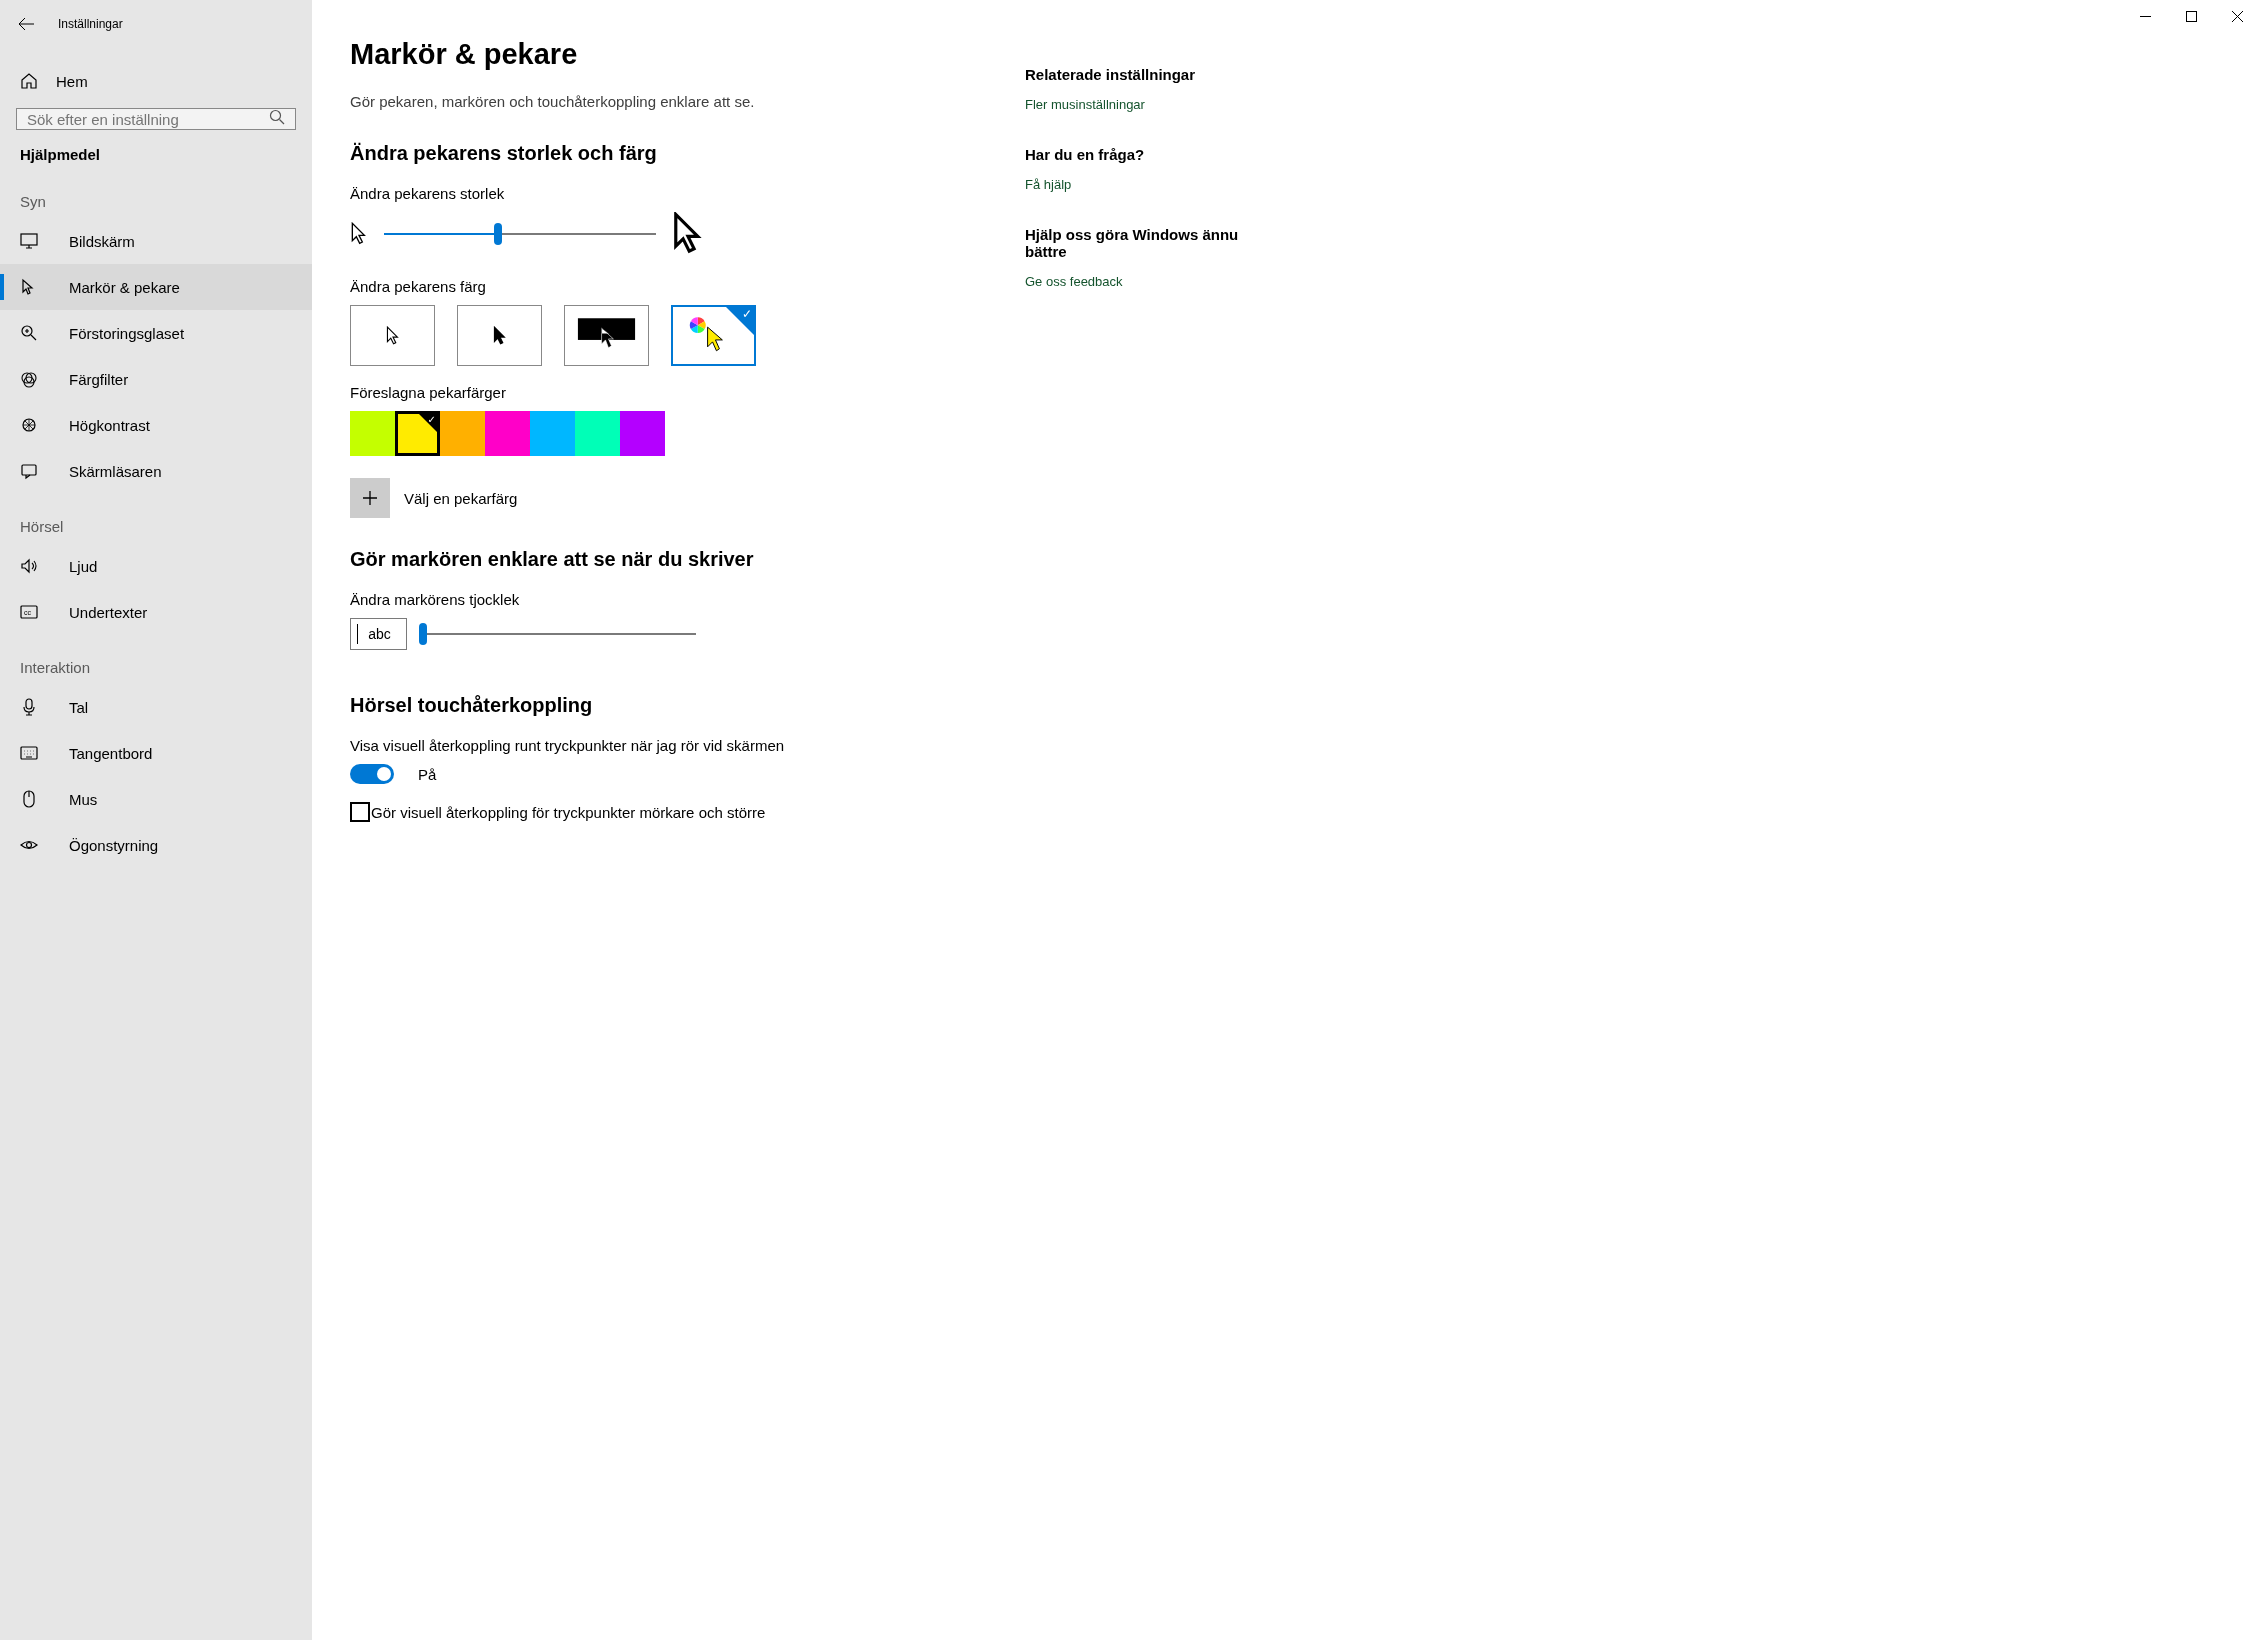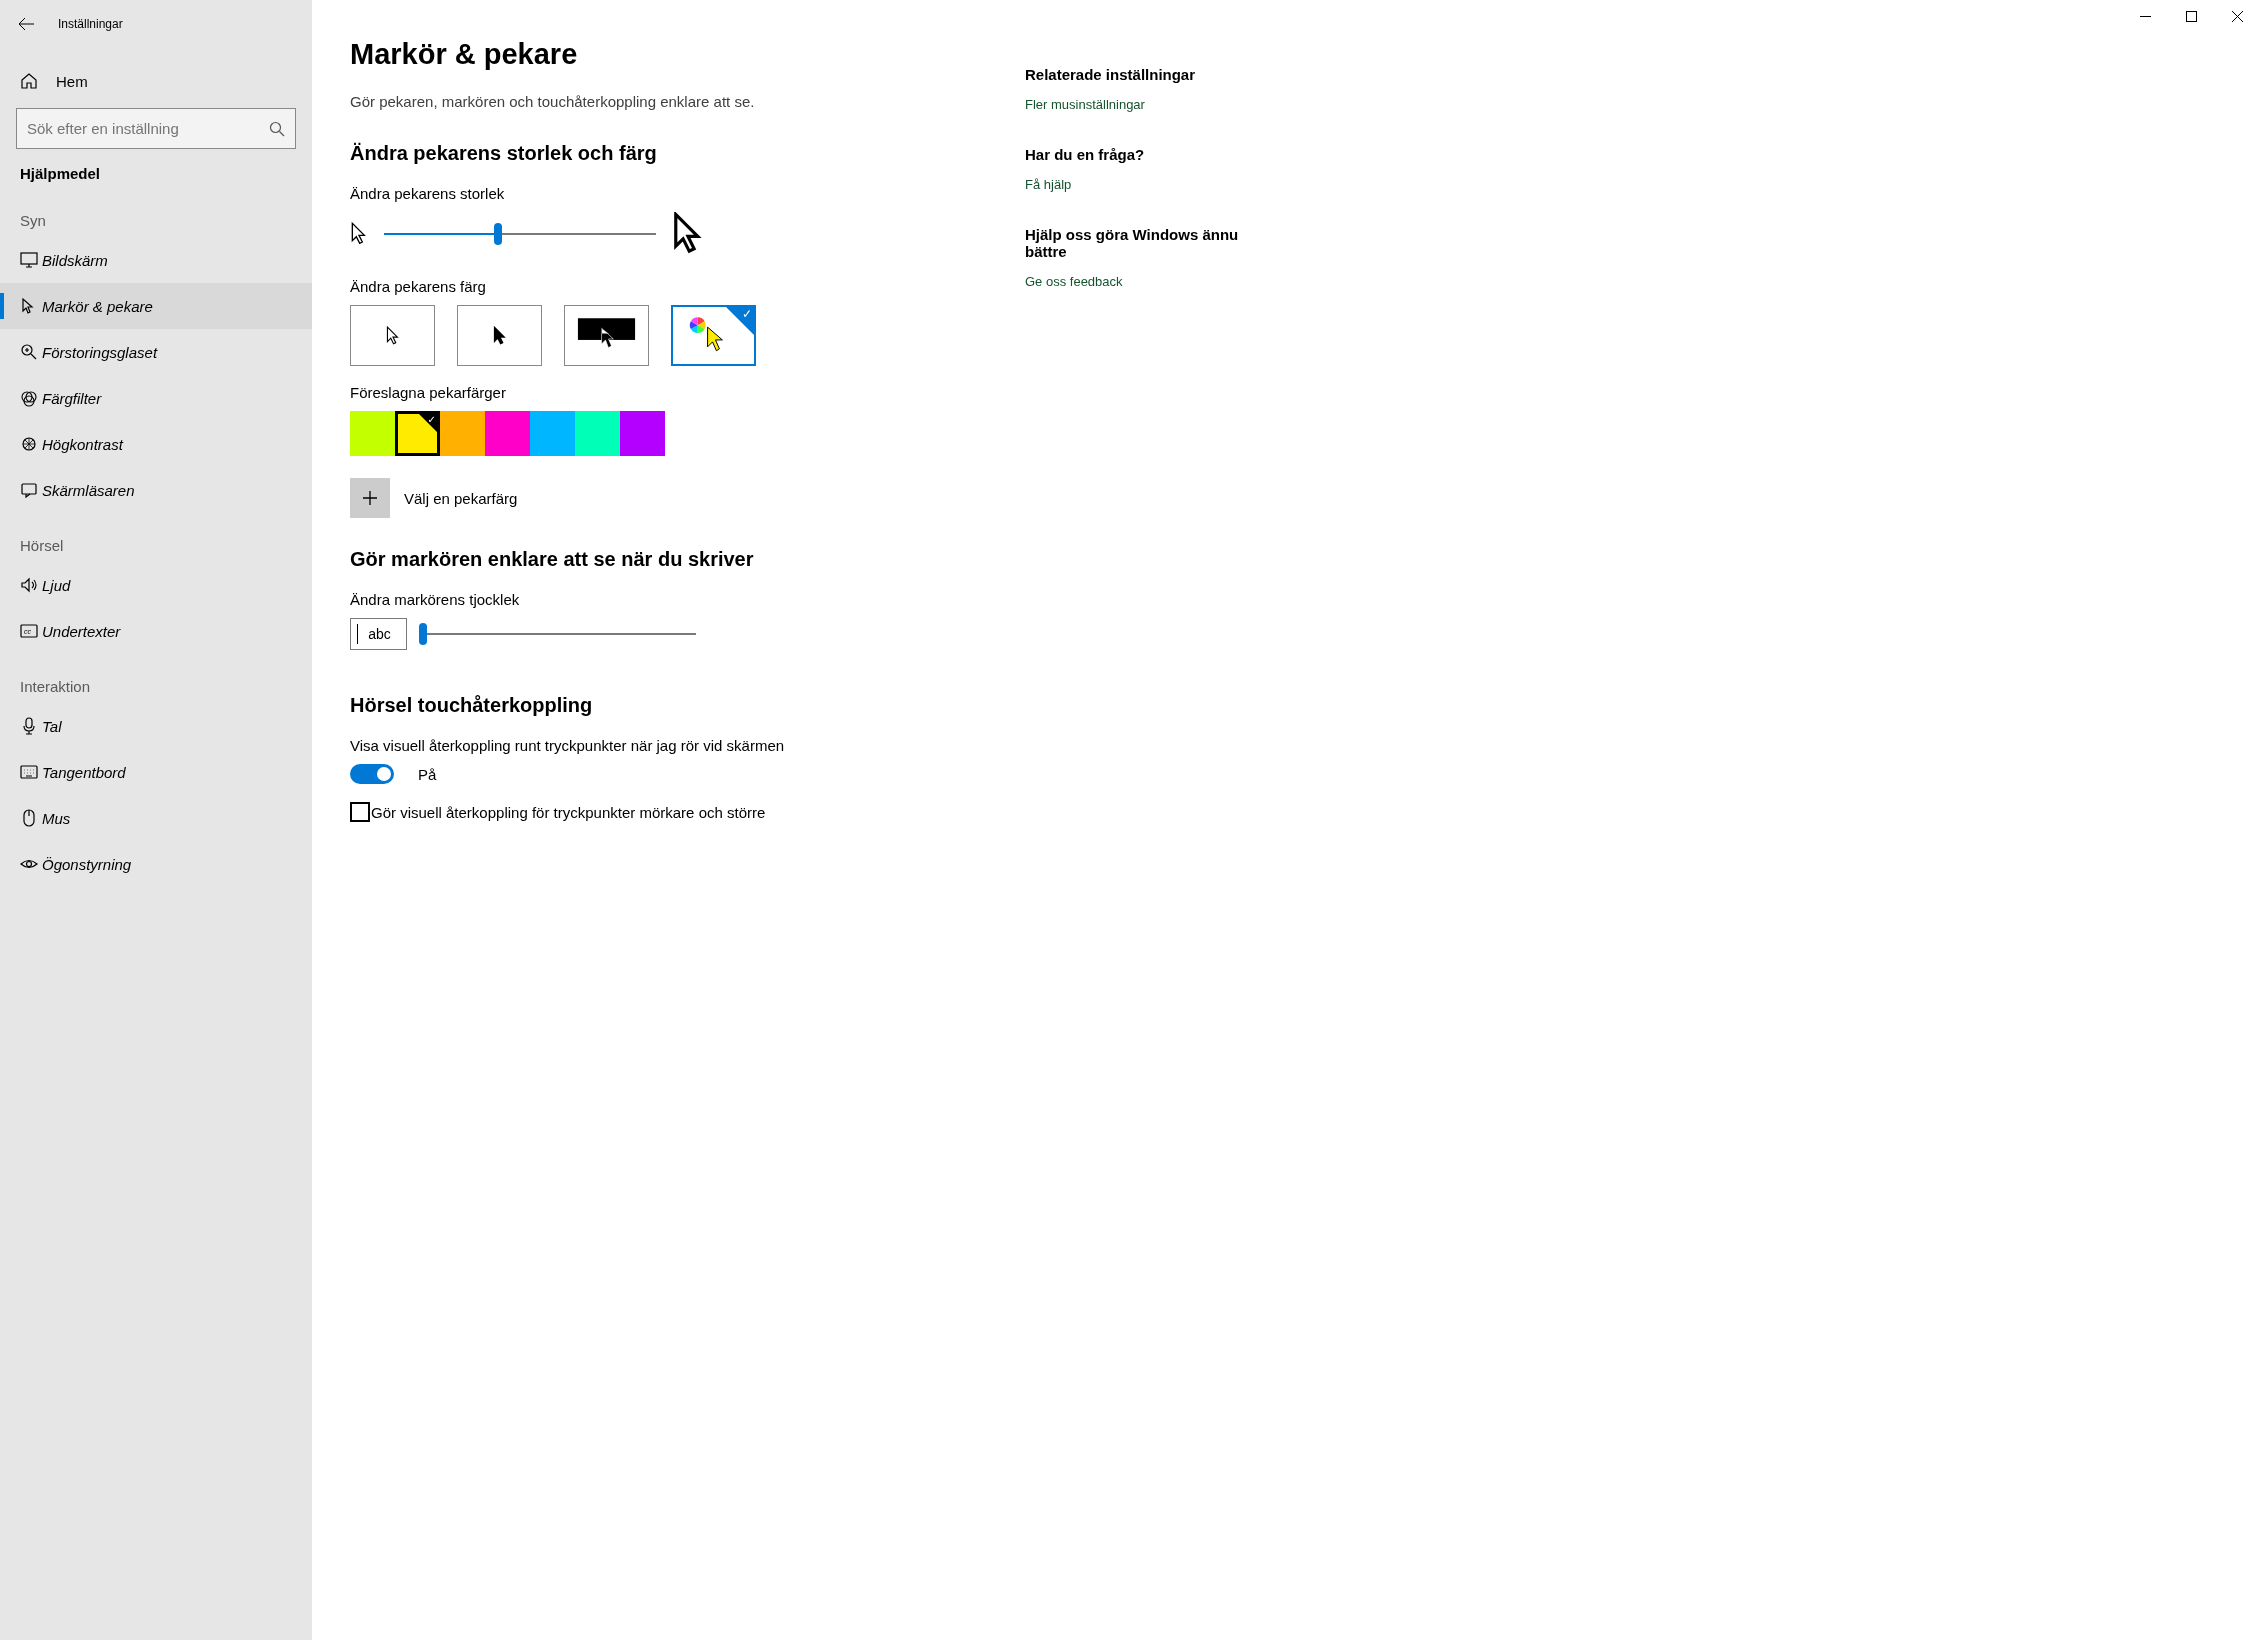--- a/index.html
+++ b/index.html
@@ -12,25 +12,25 @@
   .window-controls svg { width: 11px; height: 11px; }
 
   
   .sidebar { width: 312px; background: #e6e6e6; padding-top: 8px; display: flex; flex-direction: column; height: 100vh; overflow: hidden; }
   .sidebar-header { display: flex; align-items: center; height: 32px; padding-left: 18px; }
   .back-btn { width: 30px; display: flex; align-items: center; }
   .app-title { font-size: 12px; padding-left: 10px; }
   .home-row { display: flex; align-items: center; padding: 10px 20px; margin-top: 22px; gap: 18px; cursor: default; }
   .home-row .icon-slot { width: 18px; display:flex; justify-content:center;}
   .home-row span.lbl { font-size: 15px; }
-  .search-box { margin: 8px 16px 0 16px; height: 41px; border: 1px solid #888; background: #f3f3f3; display: flex; align-items: center; padding: 0 10px; }
+  .search-box { margin: 8px 16px 0 16px; height: 22px; border: 1px solid #888; background: #f3f3f3; display: flex; padding: 0 10px; }
   .search-box input { flex: 1; border: none; background: transparent; outline: none; font-size: 15px; font-family: inherit; color: #555; }
   .section-label { font-size: 15px; font-weight: 600; padding: 16px 20px 6px 20px; }
   .group-label { font-size: 15px; color: #5a5a5a; padding: 24px 20px 8px 20px; }
-  .nav-item { display: flex; align-items: center; height: 46px; padding-left: 20px; gap: 4px; cursor: default; position: relative; font-style: italic; }
+  .nav-item { display: flex; align-items: center; height: 46px; padding-left: 20px; gap: 31px; cursor: default; position: relative; }
   .nav-item .icon-slot { width: 18px; display:flex; justify-content:center; }
   .nav-item.active::before { content: ""; position: absolute; left: 0; top: 10px; bottom: 10px; width: 4px; background: #0078d4; }
   .nav-item.active { background: #d9d9d9; }
 
   
   .main { flex: 1; padding: 38px 40px 40px 38px; overflow-y: auto; display: flex; }
   .content-col { flex: 1; max-width: 663px; }
   .right-col { width: 257px; margin-left: 12px; padding-top: 28px; }
   h1 { font-size: 29px; font-weight: 600; margin-bottom: 22px; }
   .subtitle { color: #404040; margin-bottom: 32px; }

